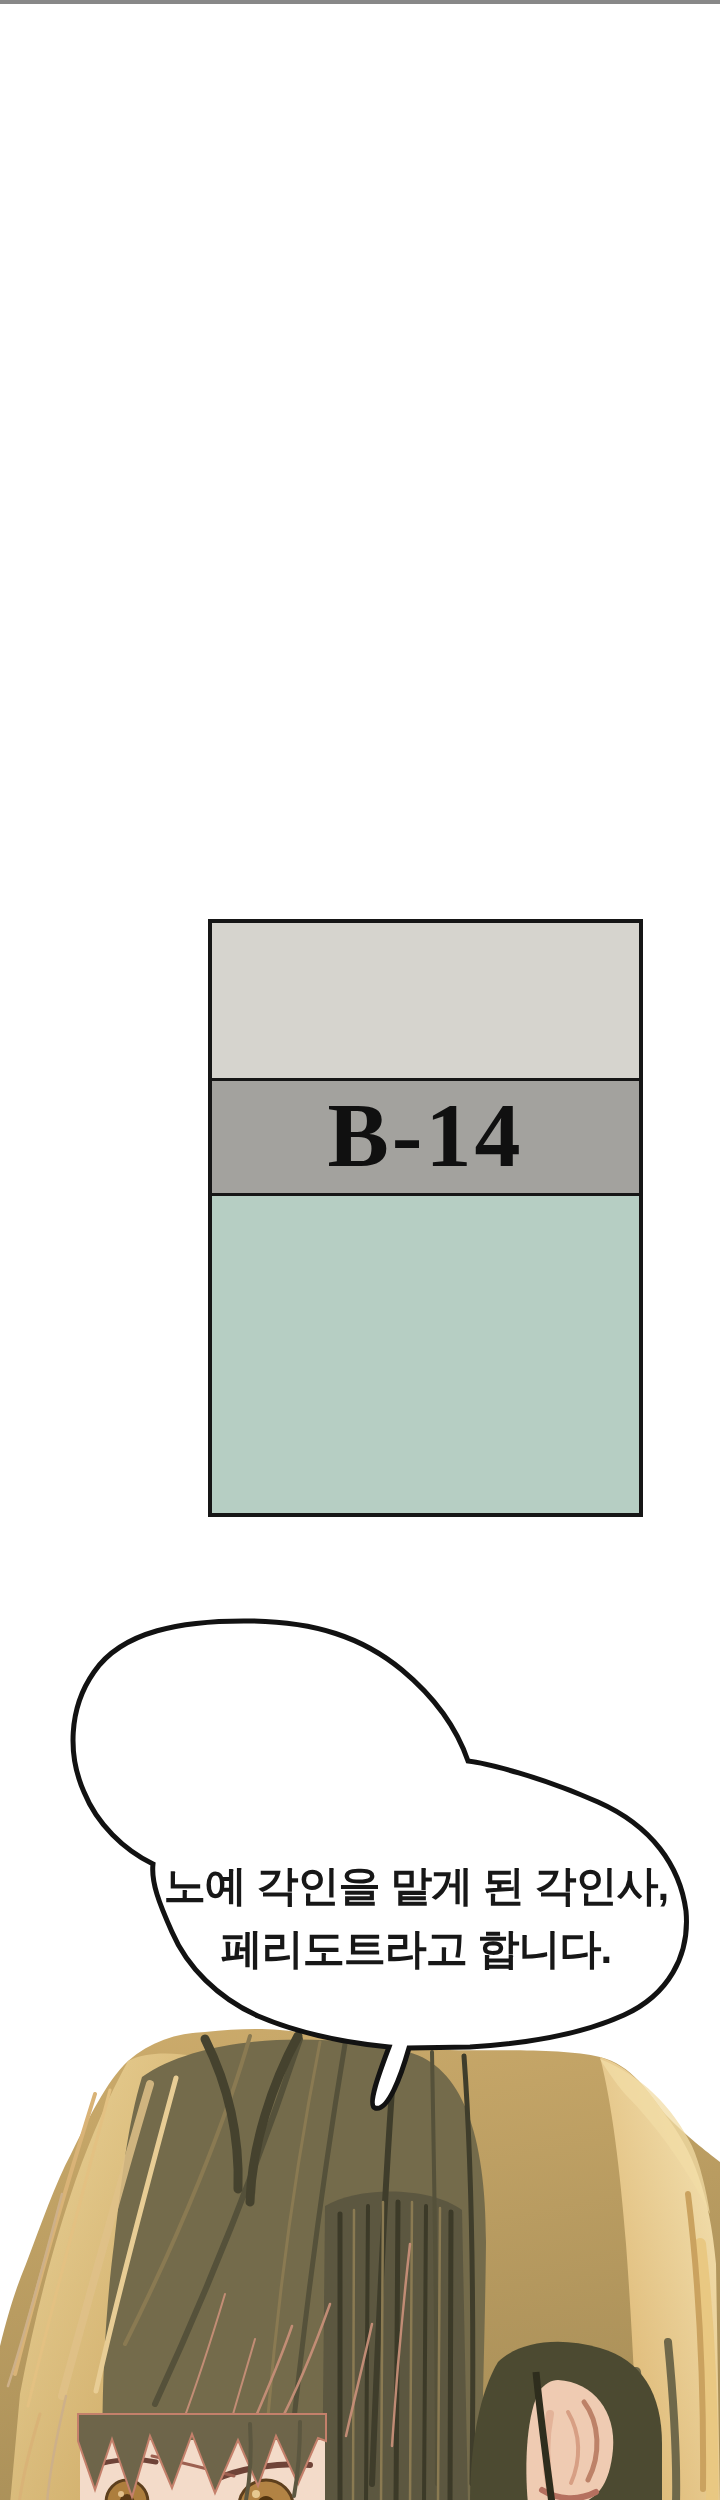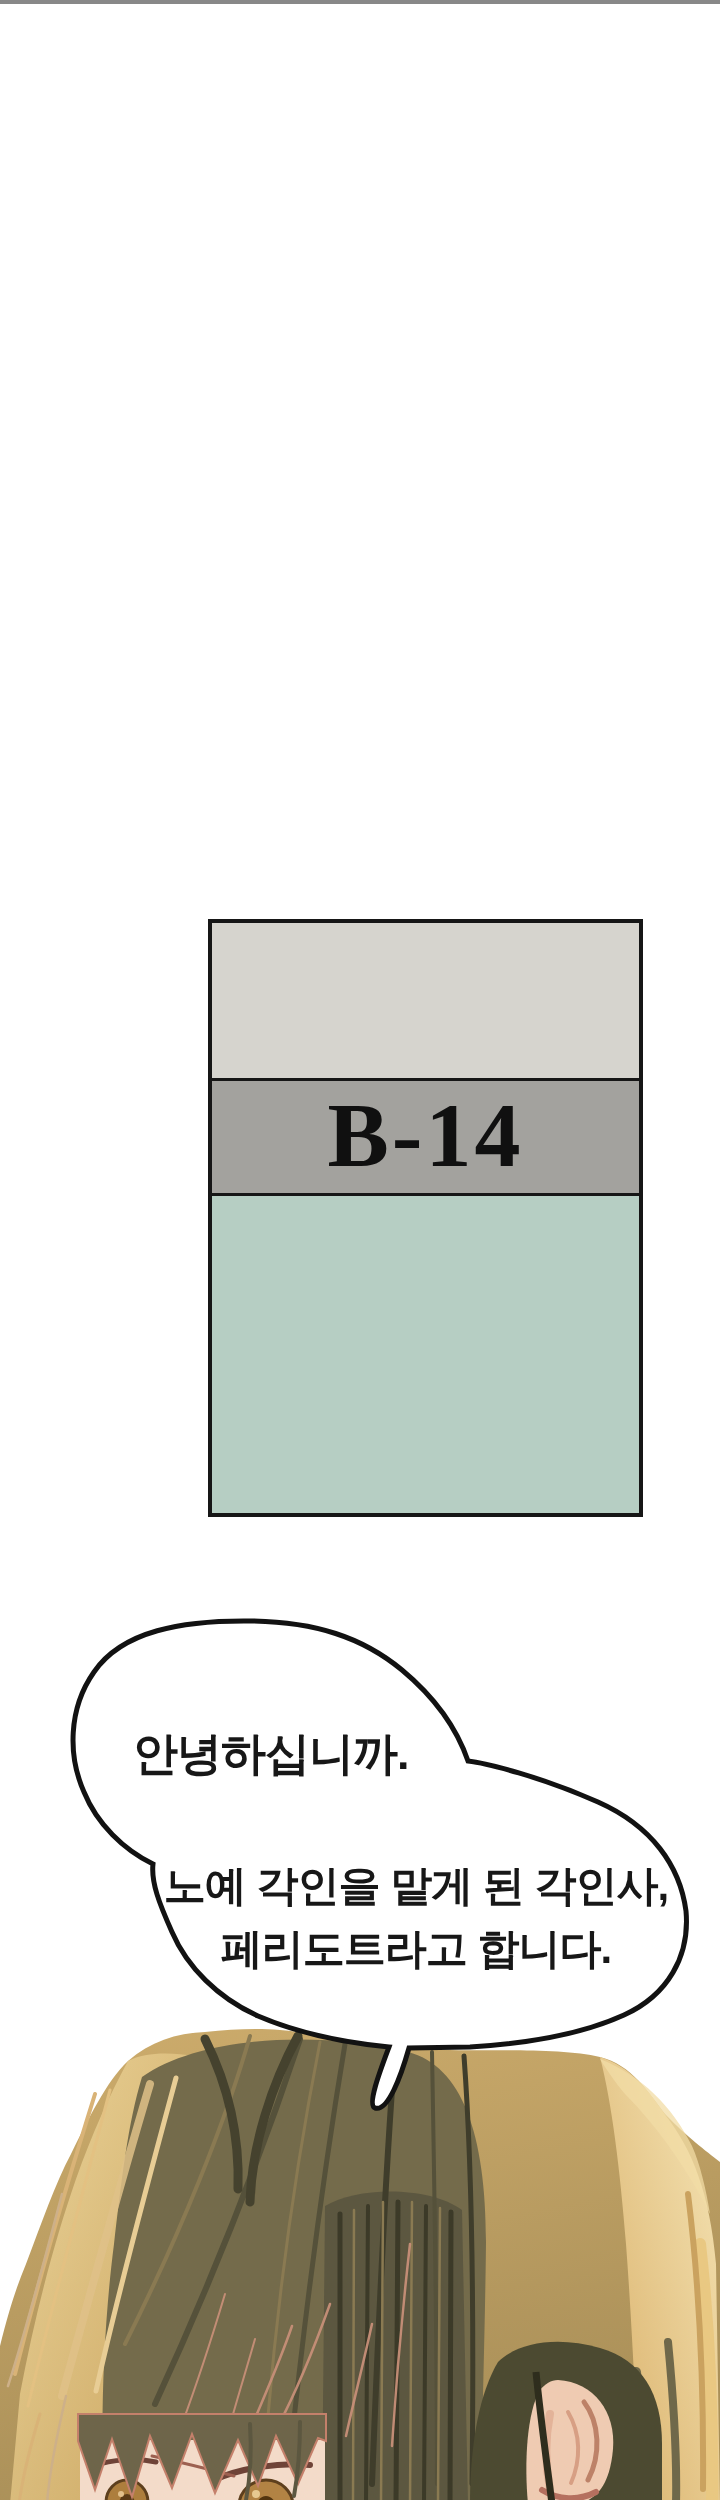--- a/index.html
+++ b/index.html
@@ -170,19 +170,18 @@
          C690,392 668,431 624,451
          C578,472 520,480 470,483
          L409,484
          C401,512 388,548 375,544
          C367,541 380,507 389,483
          C348,479 300,470 258,452
          C218,434 187,403 172,368
          C159,339 151,318 153,300 Z"></path>
   </svg>
 
-  <div class="speech speech-greeting">안녕하십니까.</div>
   <div class="speech speech-intro">
     <div>노예 각인을 맡게 된 각인사,</div>
     <div>페리도트라고 합니다.</div>
   </div>
 
 </div>
 
 </body></html>

